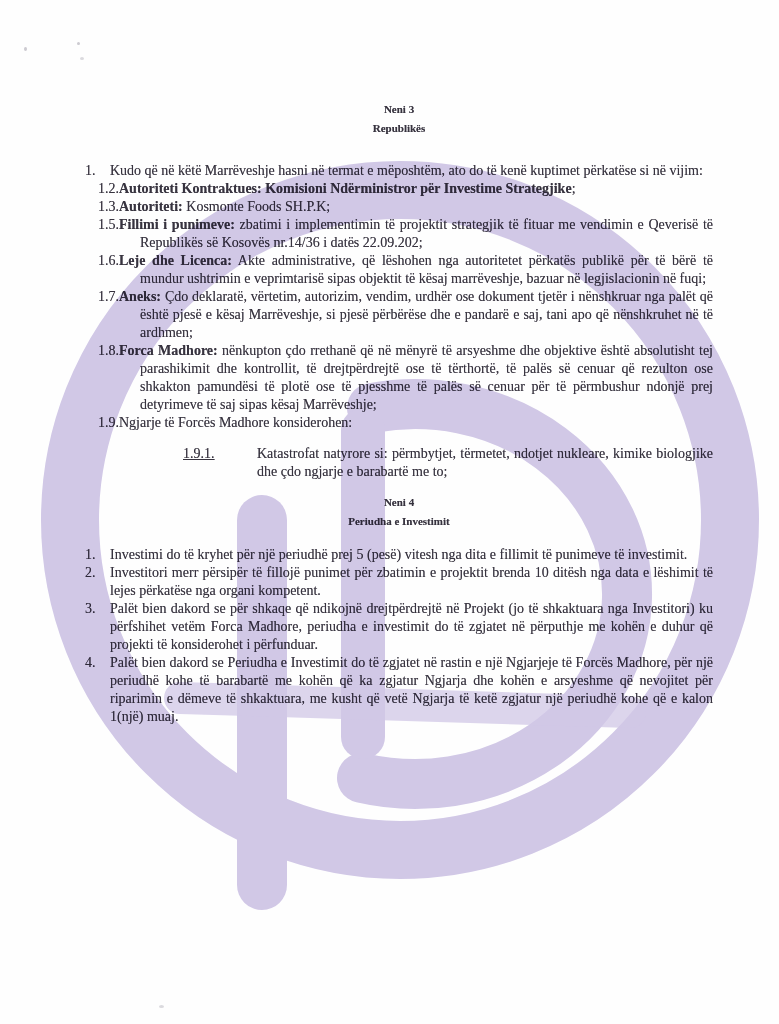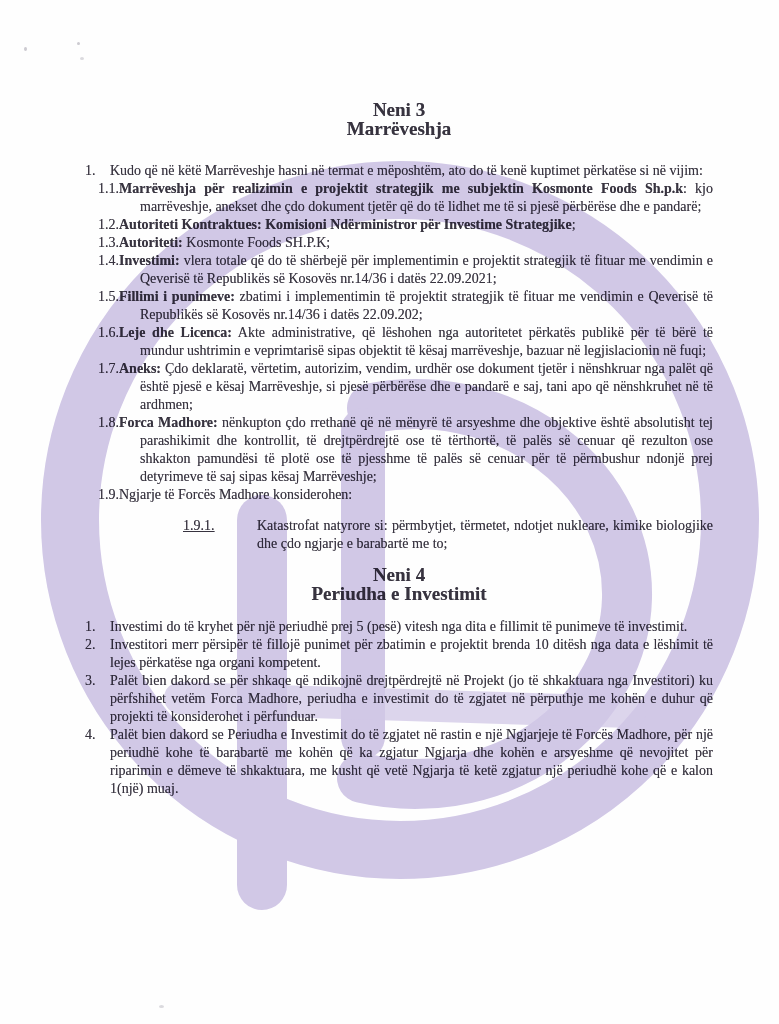--- a/index.html
+++ b/index.html
@@ -14,21 +14,21 @@
   }
   .content {
     position:absolute; inset:0; z-index:1;
     padding:100px 66px 0 85px;
     font-size:14px; line-height:18px;
     color:#37333f;
     text-align:justify;
     text-shadow:0 0 0.5px rgba(55,51,63,0.55);
   }
   .content p { margin:0; }
-  .head { text-align:center; font-weight:bold; font-size:19px; line-height:19px; }
+  .head { text-align:center; font-weight:bold; font-size:11px; line-height:19px; }
   .art3-head { margin-bottom:24px; }
   .intro { padding-left:25px; text-indent:-25px; margin-bottom:16px; }
   .cnum { display:inline-block; width:25px; text-indent:0; }
   .defs { margin-left:13px; }
   .def { padding-left:42px; text-indent:-42px; }
   .b { font-weight:bold; }
   .subdefs { margin:13px 0 12px 85px; }
   .subdef { padding-left:74px; text-indent:-74px; }
   .snum { display:inline-block; width:74px; text-indent:0;text-decoration:underline; }
   .art4-head { margin:8px 0 15px; }
@@ -53,30 +53,28 @@
 
   <span class="speck s1"></span>
   <span class="speck s2"></span>
   <span class="speck s3"></span>
   <span class="speck s4"></span>
 
   <div class="content">
 
     <div class="head art3-head">
       <p>Neni 3</p>
-      <p>Marrëveshja</p>
+      <p>Republikës</p>
     </div>
 
     <p class="intro"><span class="cnum">1.</span><span>Kudo që në këtë Marrëveshje hasni në termat e mëposhtëm, ato do të kenë kuptimet përkatëse si në vijim:</span></p>
 
     <div class="defs">
-      <p class="def"><span>1.1.</span><span class="b">Marrëveshja për realizimin e projektit strategjik me subjektin Kosmonte Foods Sh.p.k</span><span>: kjo marrëveshje, anekset dhe çdo dokument tjetër që do të lidhet me të si pjesë përbërëse dhe e pandarë;</span></p>
       <p class="def"><span>1.2.</span><span class="b">Autoriteti Kontraktues: Komisioni Ndërministror për Investime Strategjike</span><span>;</span></p>
       <p class="def"><span>1.3.</span><span class="b">Autoriteti:</span><span> Kosmonte Foods SH.P.K;</span></p>
-      <p class="def"><span>1.4.</span><span class="b">Investimi:</span><span> vlera totale që do të shërbejë për implementimin e projektit strategjik të fituar me vendimin e Qeverisë të Republikës së Kosovës nr.14/36 i datës 22.09.2021;</span></p>
       <p class="def"><span>1.5.</span><span class="b">Fillimi i punimeve:</span><span> zbatimi i implementimin të projektit strategjik të fituar me vendimin e Qeverisë të Republikës së Kosovës nr.14/36 i datës 22.09.202;</span></p>
       <p class="def"><span>1.6.</span><span class="b">Leje dhe Licenca:</span><span> Akte administrative, që lëshohen nga autoritetet përkatës publikë për të bërë të mundur ushtrimin e veprimtarisë sipas objektit të kësaj marrëveshje, bazuar në legjislacionin në fuqi;</span></p>
       <p class="def"><span>1.7.</span><span class="b">Aneks:</span><span> Çdo deklaratë, vërtetim, autorizim, vendim, urdhër ose dokument tjetër i nënshkruar nga palët që është pjesë e kësaj Marrëveshje, si pjesë përbërëse dhe e pandarë e saj, tani apo që nënshkruhet në të ardhmen;</span></p>
       <p class="def"><span>1.8.</span><span class="b">Forca Madhore:</span><span> nënkupton çdo rrethanë që në mënyrë të arsyeshme dhe objektive është absolutisht tej parashikimit dhe kontrollit, të drejtpërdrejtë ose të tërthortë, të palës së cenuar që rezulton ose shkakton pamundësi të plotë ose të pjesshme të palës së cenuar për të përmbushur ndonjë prej detyrimeve të saj sipas kësaj Marrëveshje;</span></p>
       <p class="def"><span>1.9.</span><span class="b"></span><span>Ngjarje të Forcës Madhore konsiderohen:</span></p>
 
       <div class="subdefs">
         <p class="subdef"><span class="snum">1.9.1.</span><span>Katastrofat natyrore si: përmbytjet, tërmetet, ndotjet nukleare, kimike biologjike dhe çdo ngjarje e barabartë me to;</span></p>
       </div>
     </div>

